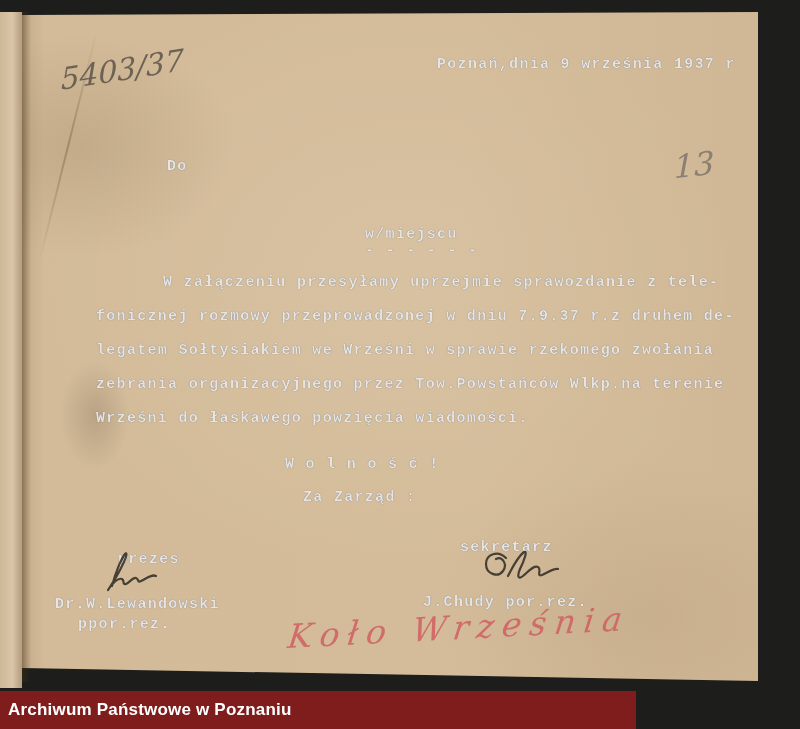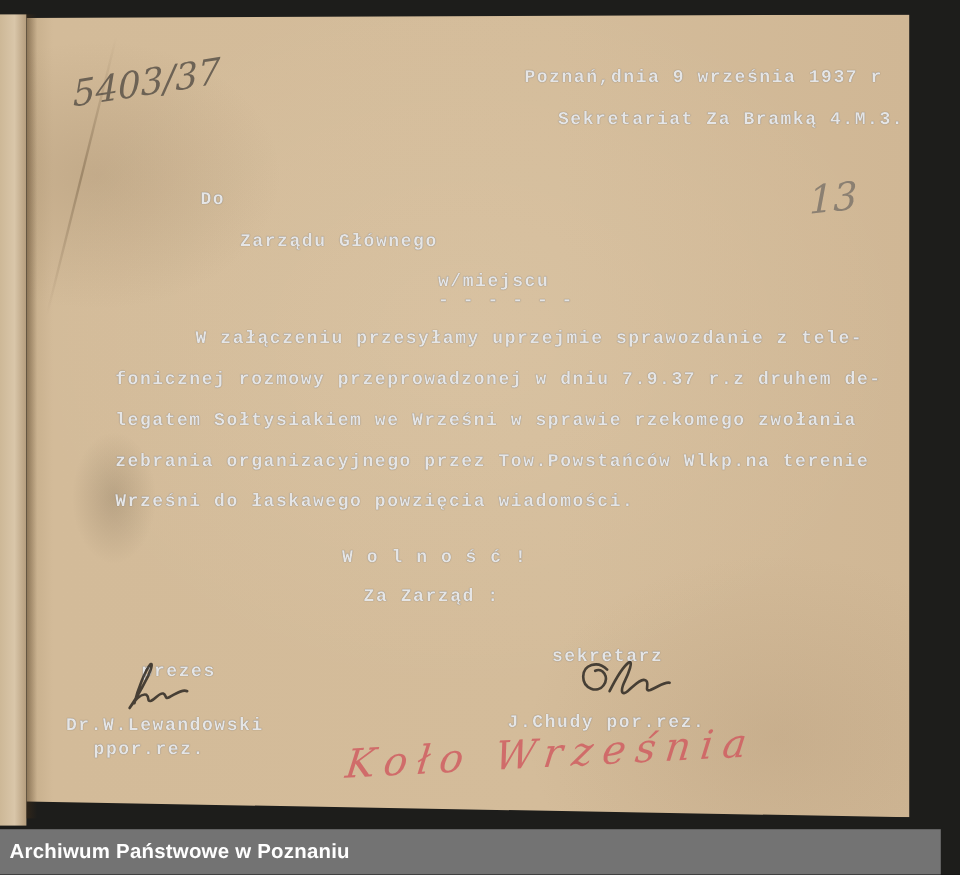--- a/index.html
+++ b/index.html
@@ -51,21 +51,21 @@
   .page-number{left:674px;top:146px;font-size:32px;color:#847a6e;transform:rotate(-6deg) skewX(-6deg);opacity:.9;}
   .red-note{
     position:absolute;left:288px;top:608px;
     font-family:"DejaVu Serif","Liberation Serif",serif;font-style:italic;
     font-size:33px;color:rgba(208,90,95,.82);letter-spacing:8px;white-space:pre;
     transform:rotate(-3deg) skewX(-10deg);
   }
   .sig{position:absolute;}
   
   .footer-bar{
-    position:absolute;left:0;top:691px;width:784px;height:38px;background:#737373;
+    position:absolute;left:0;top:691px;width:636px;height:38px;background:#7f1d1d;
     display:flex;align-items:center;
   }
   .footer-bar span{
     font-family:"Liberation Sans","DejaVu Sans",sans-serif;
     font-weight:700;font-size:17px;color:#fff;margin-left:8px;letter-spacing:.2px;
   }
 </style>
 </head>
 <body>
 
@@ -75,24 +75,22 @@
   <div class="paper"></div>
   <div class="crease-v"></div>
   <div class="crease-d"></div>
   <div class="smudge"></div>
 
   <div class="pencil ref-number">5403/37</div>
 
   <div class="pencil page-number">13</div>
 
   <div class="tw" style="left:437px;top:55px;">Poznań,dnia 9 września 1937 r</div>
-  <div class="tw" style="left:465px;top:90px;">Sekretariat Za Bramką 4.M.3.</div>
 
   <div class="tw" style="left:167px;top:157px;text-align:center;">Do</div>
-  <div class="tw" style="left:200px;top:192px;">Zarządu Głównego</div>
   <div class="tw" style="left:365px;top:225px;">w/miejscu</div>
   <div class="tw" style="left:365px;top:241px;">- - - - - -</div>
 
   <div class="tw" style="left:163px;top:273px;">W załączeniu przesyłamy uprzejmie sprawozdanie z tele-</div>
   <div class="tw" style="left:96px;top:307px;">fonicznej rozmowy przeprowadzonej w dniu 7.9.37 r.z druhem de-</div>
   <div class="tw" style="left:96px;top:341px;">legatem Sołtysiakiem we Wrześni w sprawie rzekomego zwołania</div>
   <div class="tw" style="left:96px;top:375px;">zebrania organizacyjnego przez Tow.Powstańców Wlkp.na terenie</div>
   <div class="tw" style="left:96px;top:409px;">Wrześni do łaskawego powzięcia wiadomości.</div>
 
   <div class="tw" style="left:285px;top:455px;">W o l n o ś ć !</div>

